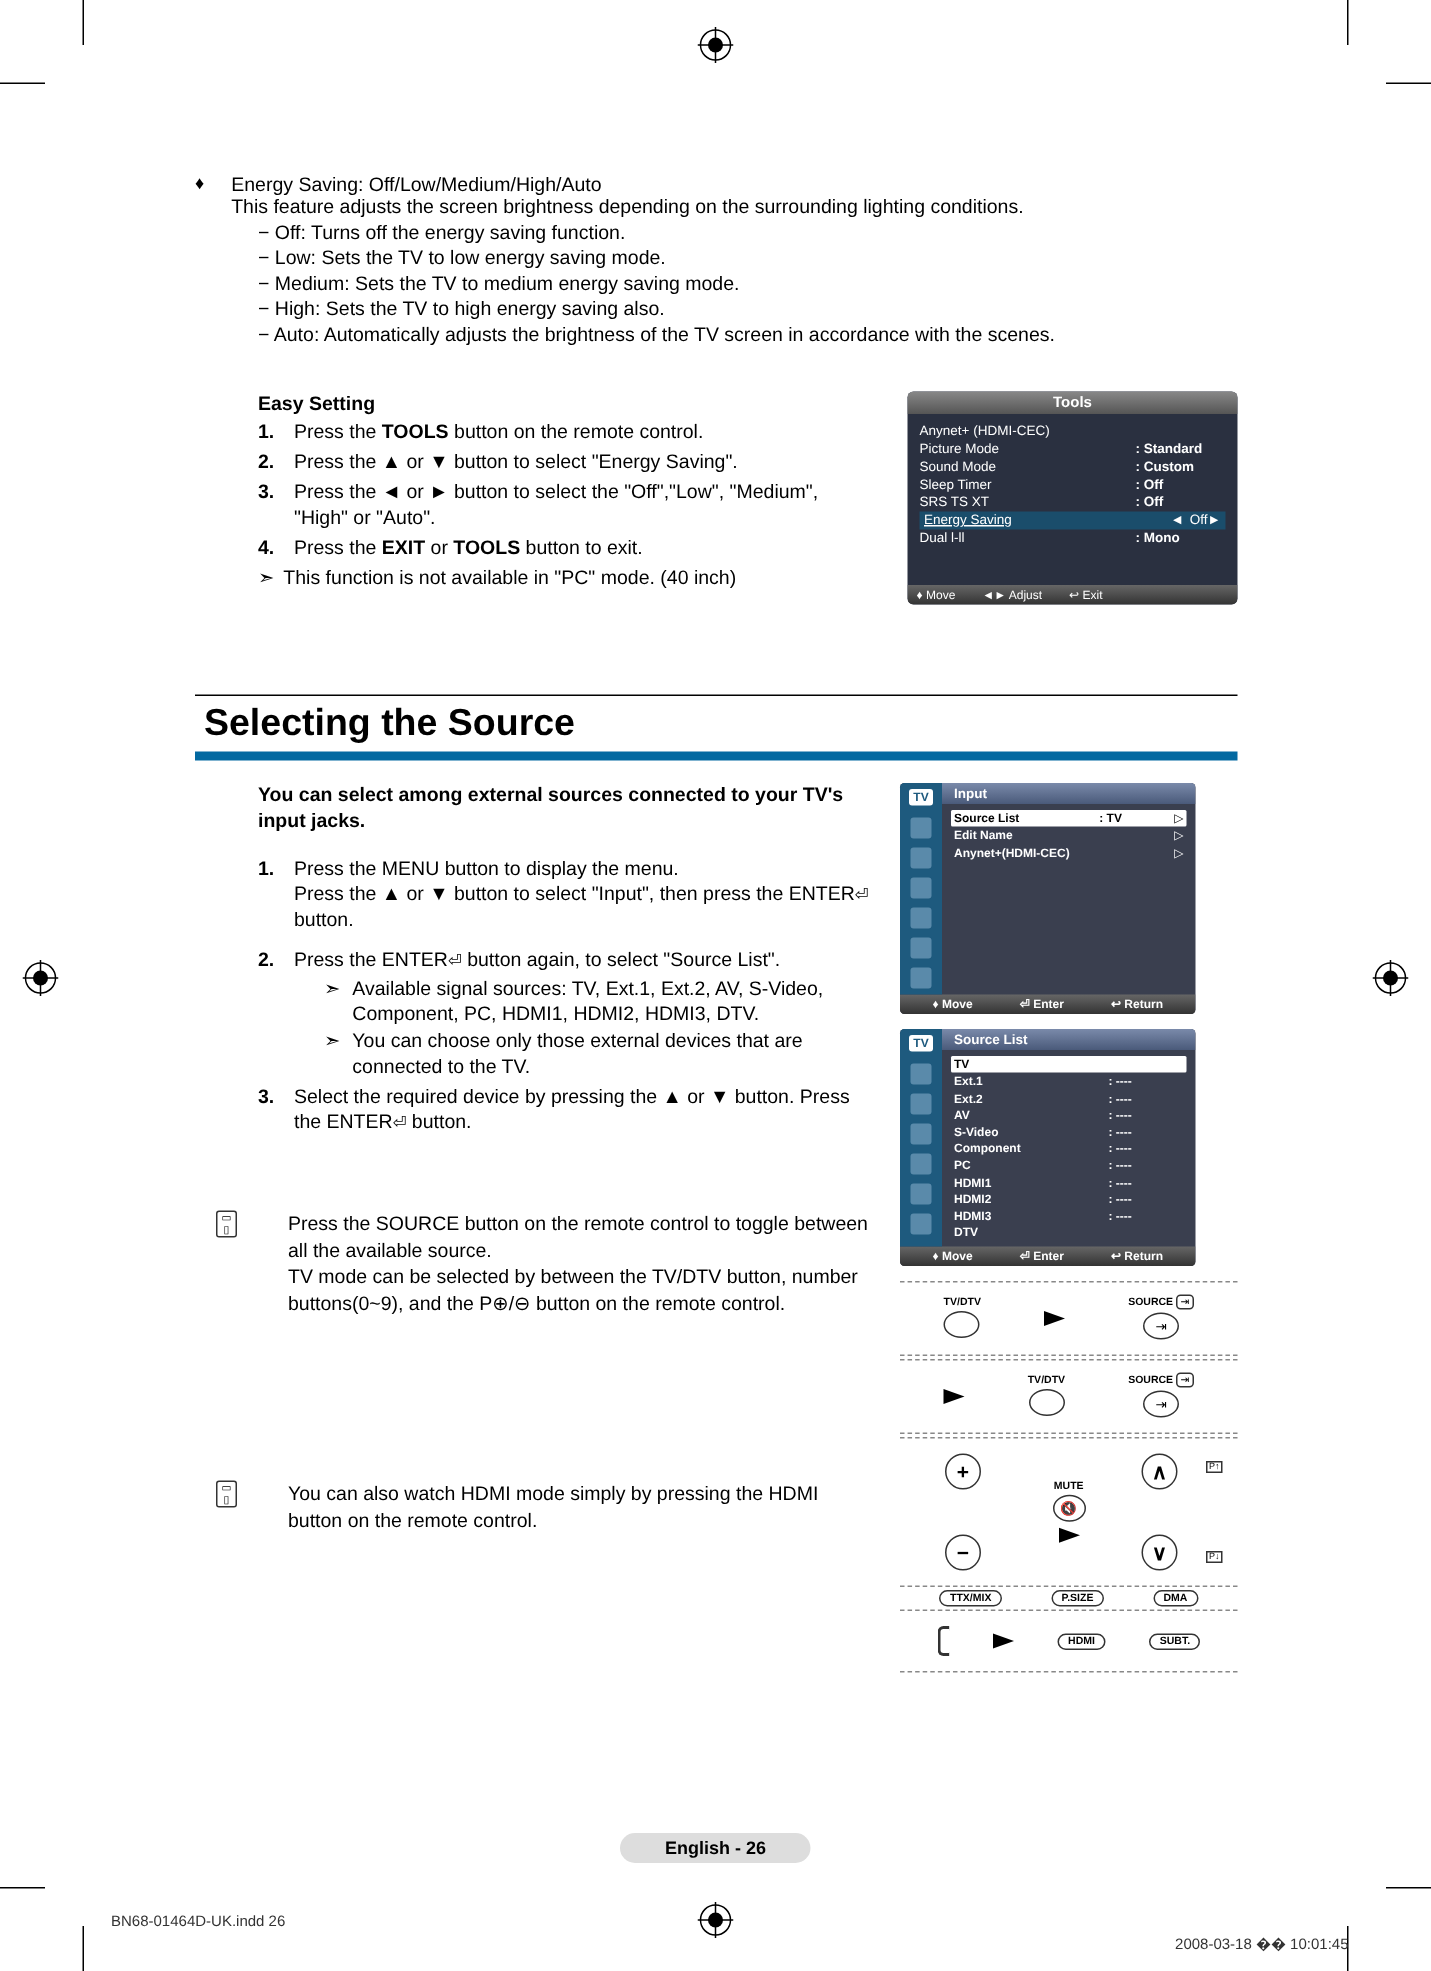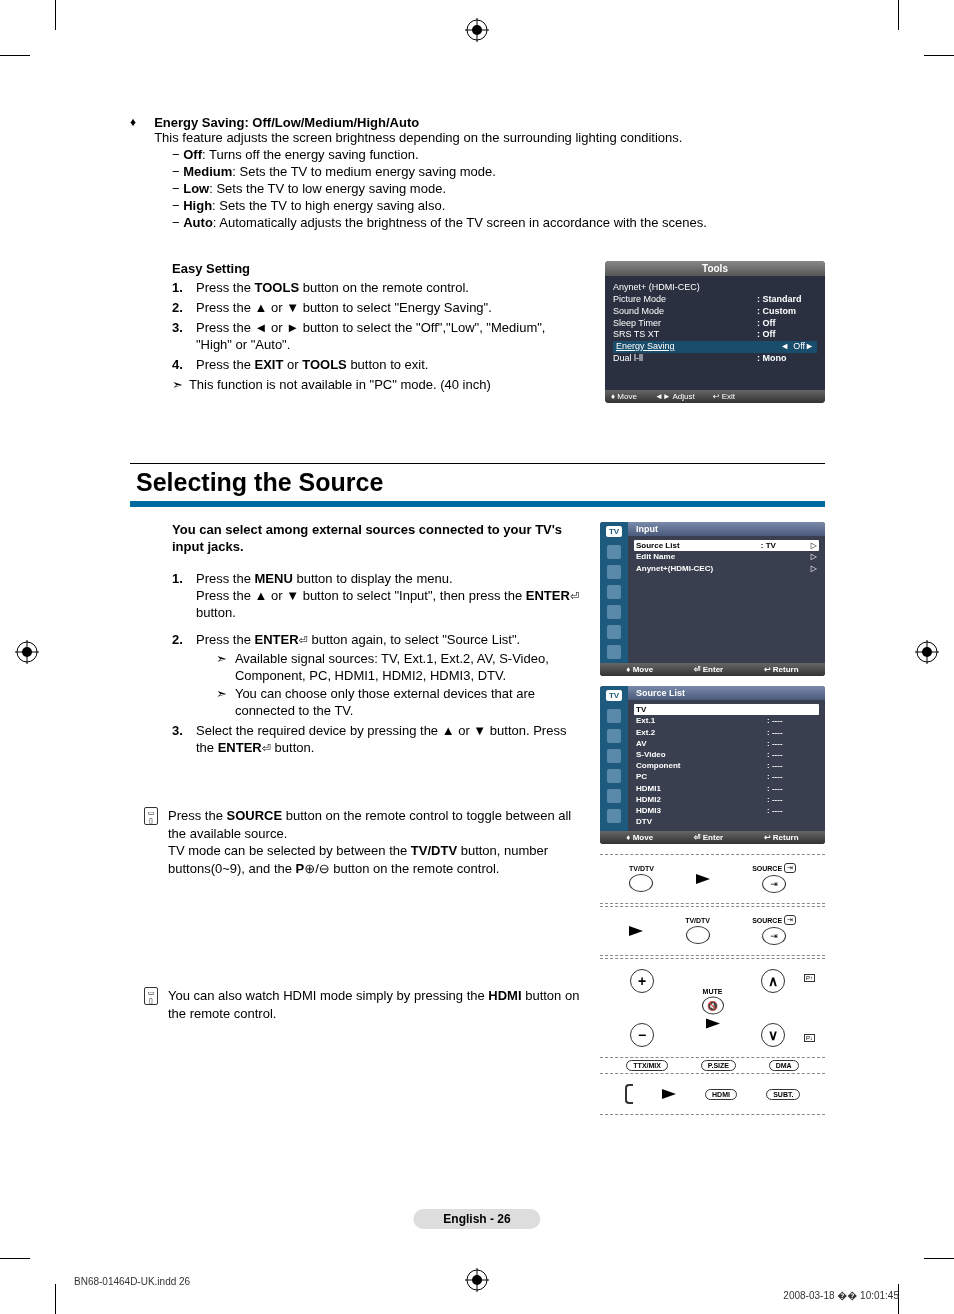--- a/index.html
+++ b/index.html
@@ -80,23 +80,23 @@
     }
     .source-section { display: flex; gap: 18px; align-items: flex-start; }
     .source-left { flex: 1; }
     .source-right { width: 225px; }
     .intro { font-weight: bold; padding-left: 42px; margin-bottom: 15px; line-height: 1.3; }
     .step-body { line-height: 1.3; flex: 1; }
     .sub-arrow { display: flex; gap: 8px; padding-left: 20px; margin-top: 2px; }
     .enter-icon { display: inline-block; font-size: 11px; }
     .remote-icon { display: inline-block; width: 14px; height: 18px; border: 1px solid #333; border-radius: 2px; font-size: 7px; text-align: center; line-height: 8px; padding-top:1px; vertical-align: middle; }
     .note-block { display: flex; gap: 10px; padding-left: 14px; margin-top: 50px; line-height: 1.35; }
-    .note-text { flex: 1; }
+    .note-text { flex: 1; margin-left: 24px; }
     .osd-panel {
-      width: 225px;
+      width: 197px;
       background: #3a3f4f;
       color: #fff;
       font-size: 8px;
       border-radius: 3px;
       overflow: hidden;
       margin-bottom: 10px;
     }
     .osd-top { display: flex; }
     .osd-sidebar {
       width: 28px;
@@ -152,21 +152,21 @@
       border-top: 1px dashed #888;
       border-bottom: 1px dashed #888;
       padding: 8px 18px;
       height: 100px;
       position: relative;
     }
     .page-footer {
       position: absolute;
       left: 50%;
       transform: translateX(-50%);
-      bottom: 85px;
+      bottom: 72px;
       background: #ddd;
       border-radius: 10px;
       padding: 3px 30px;
       font-size: 12px;
       font-weight: bold;
     }
     .doc-footer {
       position: absolute;
       bottom: 27px;
       left: 55px;
@@ -189,21 +189,21 @@
     }
     .remote-hdmi-row {
       border-top: 1px dashed #888;
       border-bottom: 1px dashed #888;
       padding: 6px 10px;
       display: flex;
       justify-content: space-around;
       align-items: center;
       height: 42px;
     }
-    b { font-weight: bold; }
+    b { font-weight: normal; }
   </style>
 </head>
 <body>
 
 <div class="crop-mark crop-v" style="left:55px; top:0;"></div>
 <div class="crop-mark crop-h" style="left:0; top:55px;"></div>
 <div class="crop-mark crop-v" style="right:55px; top:0;"></div>
 <div class="crop-mark crop-h" style="right:0; top:55px;"></div>
 <div class="crop-mark crop-v" style="left:55px; bottom:0;"></div>
 <div class="crop-mark crop-h" style="left:0; bottom:55px;"></div>
@@ -246,22 +246,22 @@
 <div class="page-content">
 
   <div class="bullet-line">
     <span class="bullet-sym">♦</span>
     <div class="bullet-body">
       <b>Energy Saving:  Off/Low/Medium/High/Auto</b><br>
       <span>This feature adjusts the screen brightness depending on the surrounding lighting conditions.</span>
     </div>
   </div>
   <div class="sub-line">− <b>Off</b><span>: Turns off the energy saving function.</span></div>
+  <div class="sub-line">− <b>Low</b><span>: Sets the TV to low energy saving mode.</span></div>
   <div class="sub-line">− <b>Medium</b><span>: Sets the TV to medium energy saving mode.</span></div>
-  <div class="sub-line">− <b>Low</b><span>: Sets the TV to low energy saving mode.</span></div>
   <div class="sub-line">− <b>High</b><span>: Sets the TV to high energy saving also.</span></div>
   <div class="sub-line">− <b>Auto</b><span>: Automatically adjusts the brightness of the TV screen in accordance with the scenes.</span></div>
 
   <div class="easy-setting">
     <div class="easy-left">
       <div style="padding-left:42px; margin-bottom:4px;"><b>Easy Setting</b></div>
       <div class="step">
           <span class="step-num">1.</span>
           <div class="step-body"><span>Press the </span><b>TOOLS</b><span> button on the remote control.</span></div>
         </div>

